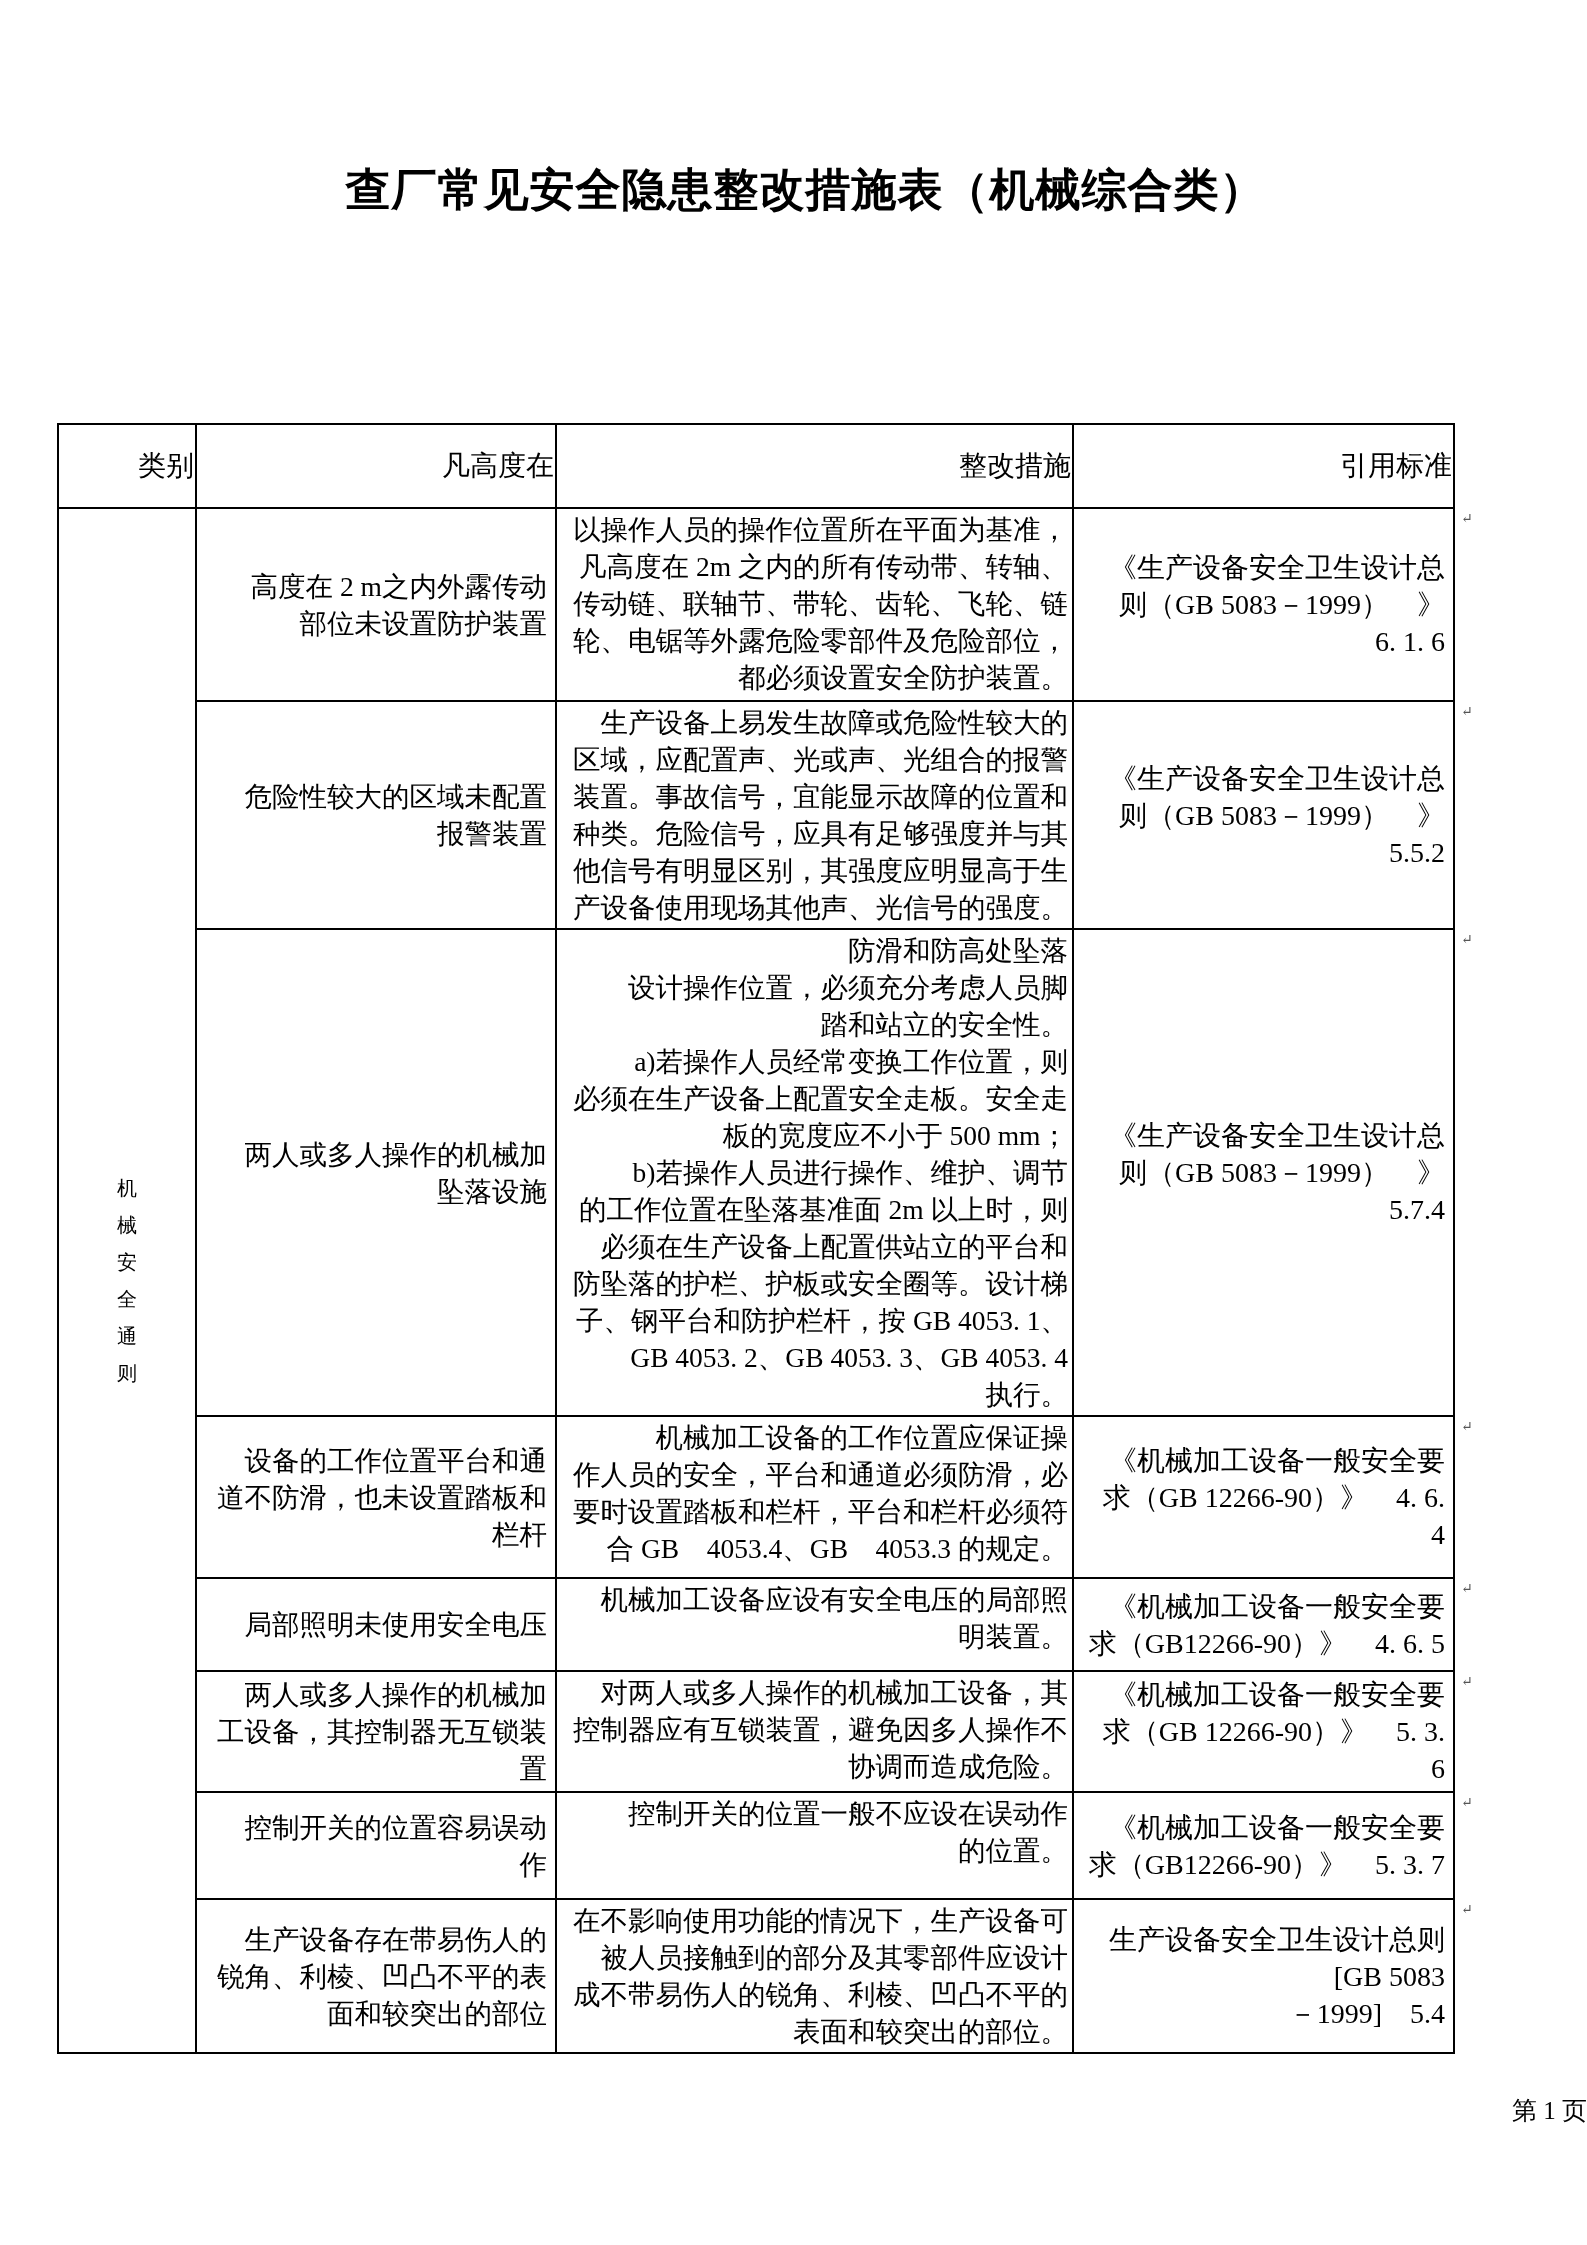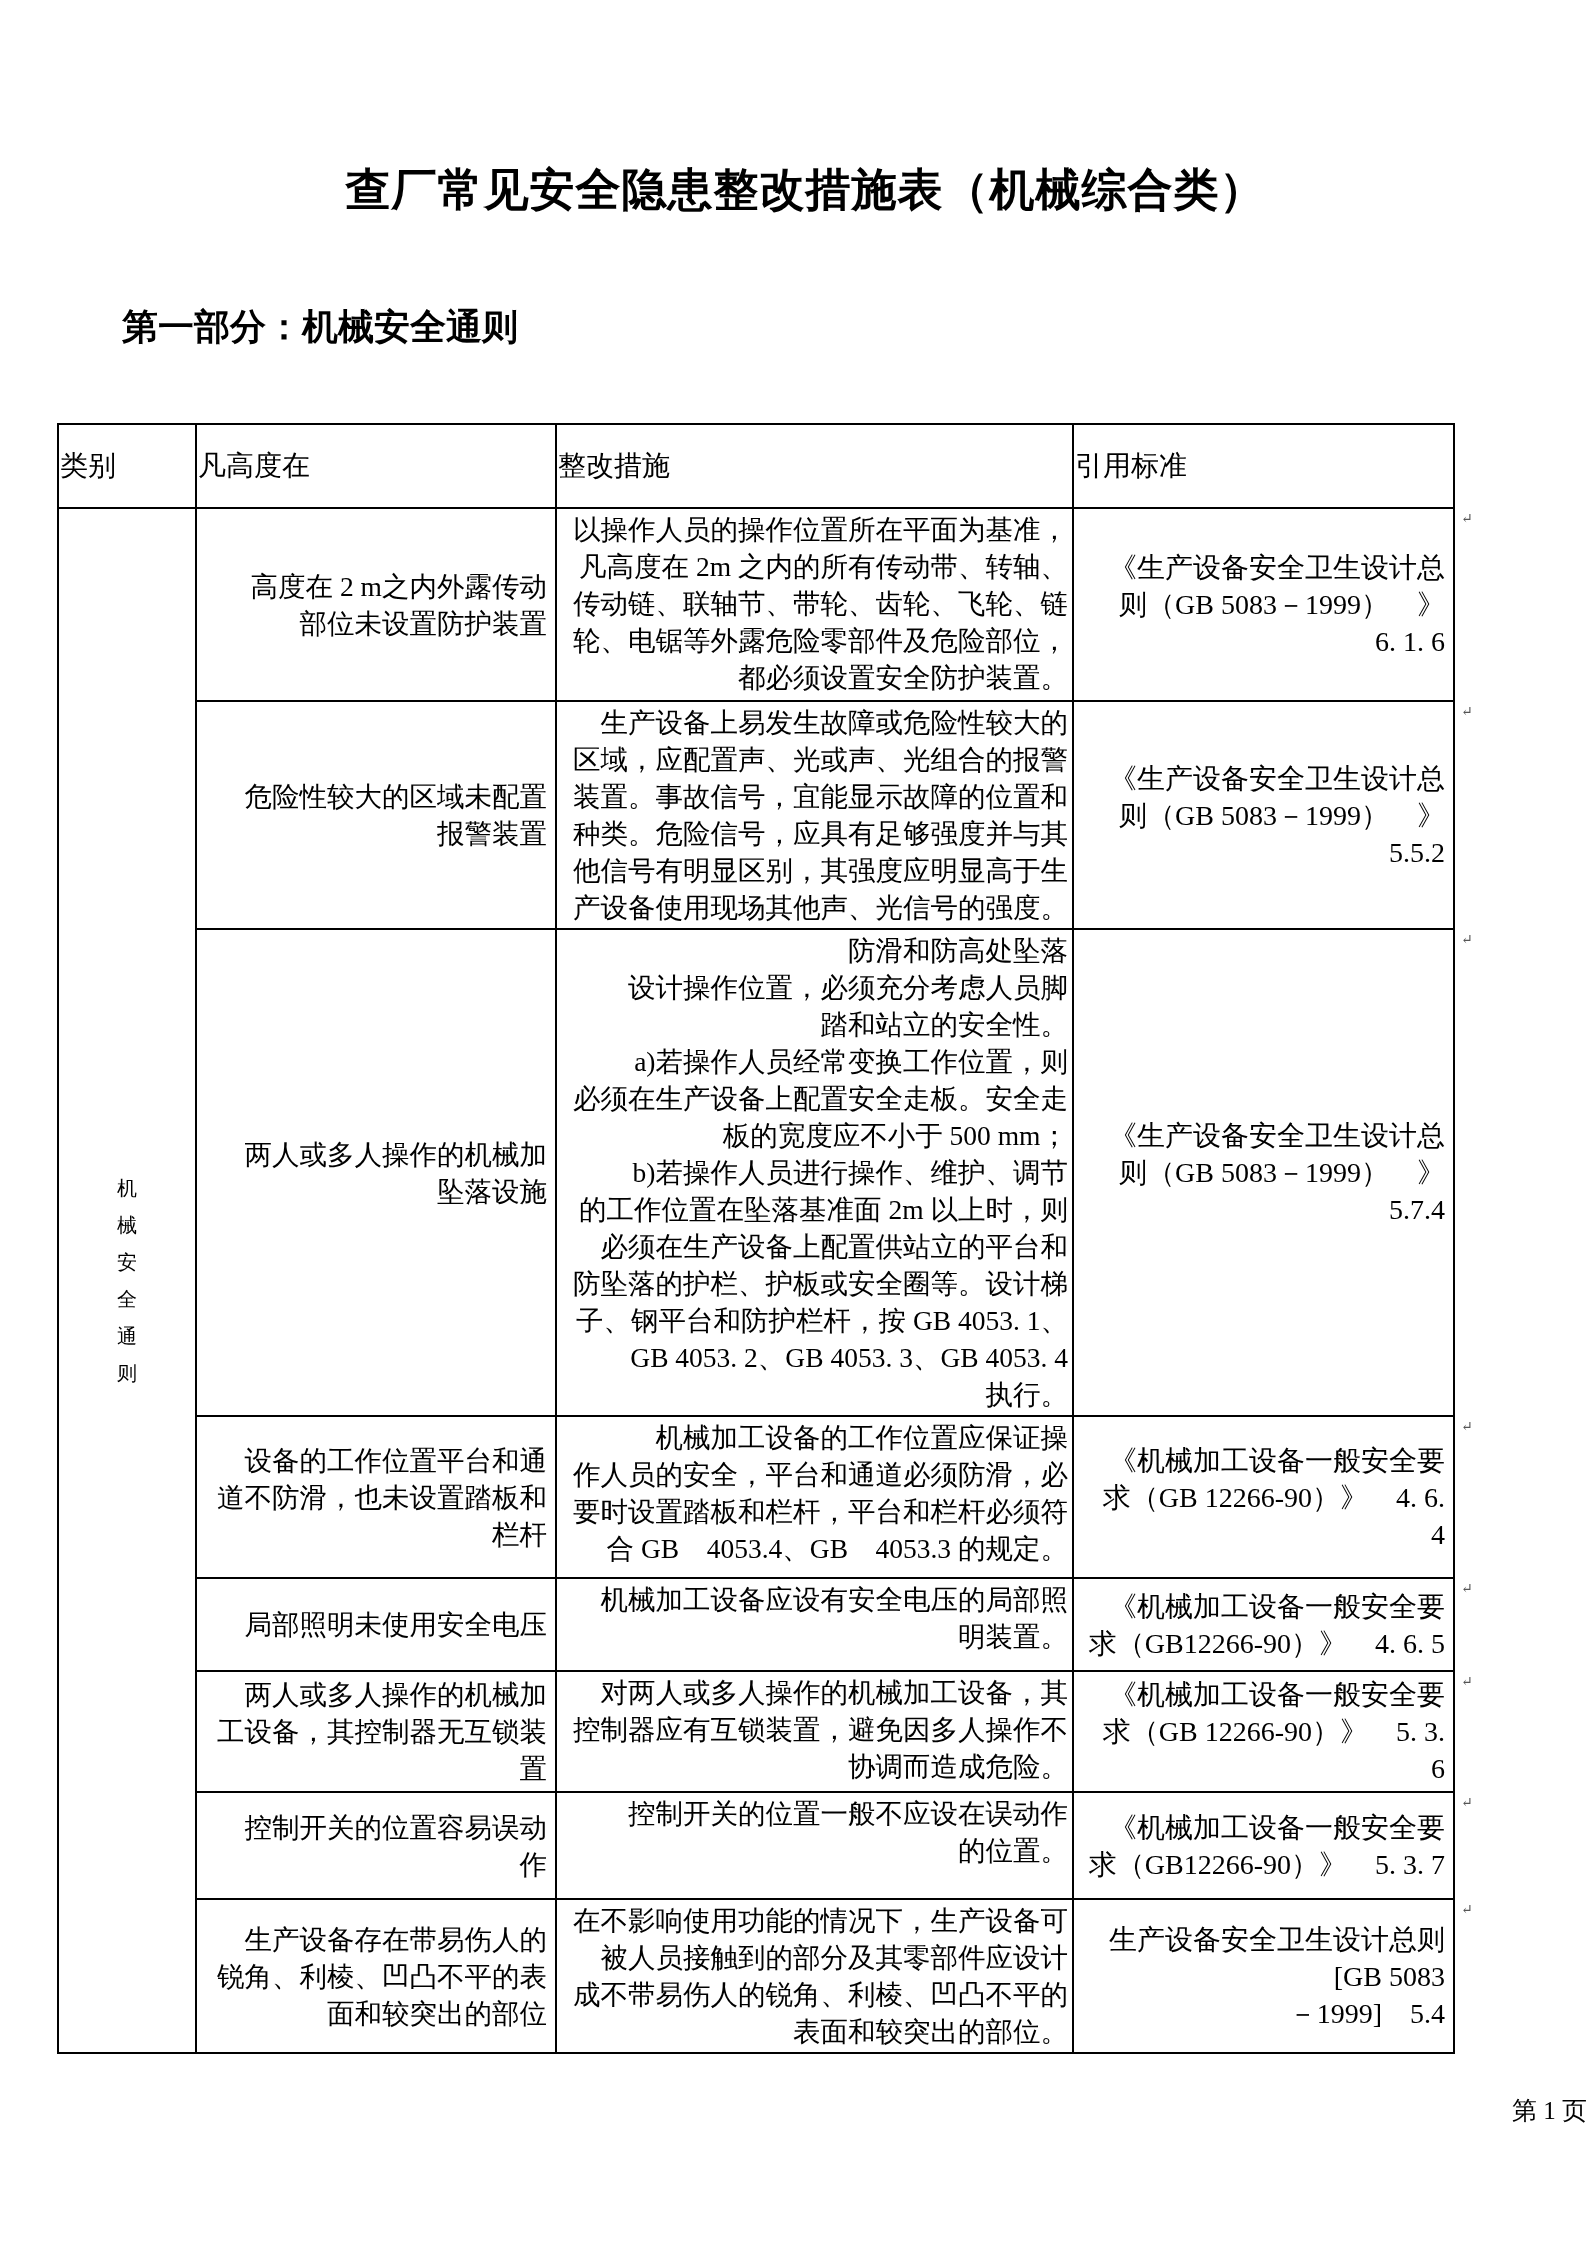--- a/index.html
+++ b/index.html
@@ -20,21 +20,21 @@
     position:absolute; top:303px; left:122px;
     margin:0; font-size:36px; font-weight:bold;
   }
   table.main-table {
     position:absolute; top:423px; left:57px;
     width:1396px; border-collapse:collapse; table-layout:fixed;
   }
   .main-table th, .main-table td { border:2px solid #000; }
   .main-table th {
     font-size:28px; font-weight:normal;
-    text-align:left; vertical-align:middle;
+    text-align:right; vertical-align:middle;
   }
   tr.hrow { height:84px; }
   tr.r1 { height:193px; } tr.r2 { height:225px; } tr.r3 { height:480px; }
   tr.r4 { height:162px; } tr.r5 { height:93px;  } tr.r6 { height:113px; }
   tr.r7 { height:107px; } tr.r8 { height:150px; }
   td.cat { vertical-align:middle; text-align:center; }
   .vert {
     width:32px; margin:0 auto;
     font-size:20px; line-height:37px;
     word-break:break-all; text-align:center;
@@ -53,21 +53,20 @@
     text-align:right; font-size:25px;
   }
 </style>
 </head>
 <body>
 
 <div class="page">
 
   <h1 class="doc-title">查厂常见安全隐患整改措施表（机械综合类）</h1>
 
-  <h2 class="section-heading">第一部分：机械安全通则</h2>
 
   <table class="main-table">
     <colgroup>
       <col style="width:138px">
       <col style="width:360px">
       <col style="width:517px">
       <col style="width:381px">
     </colgroup>
     <thead>
       <tr class="hrow">

